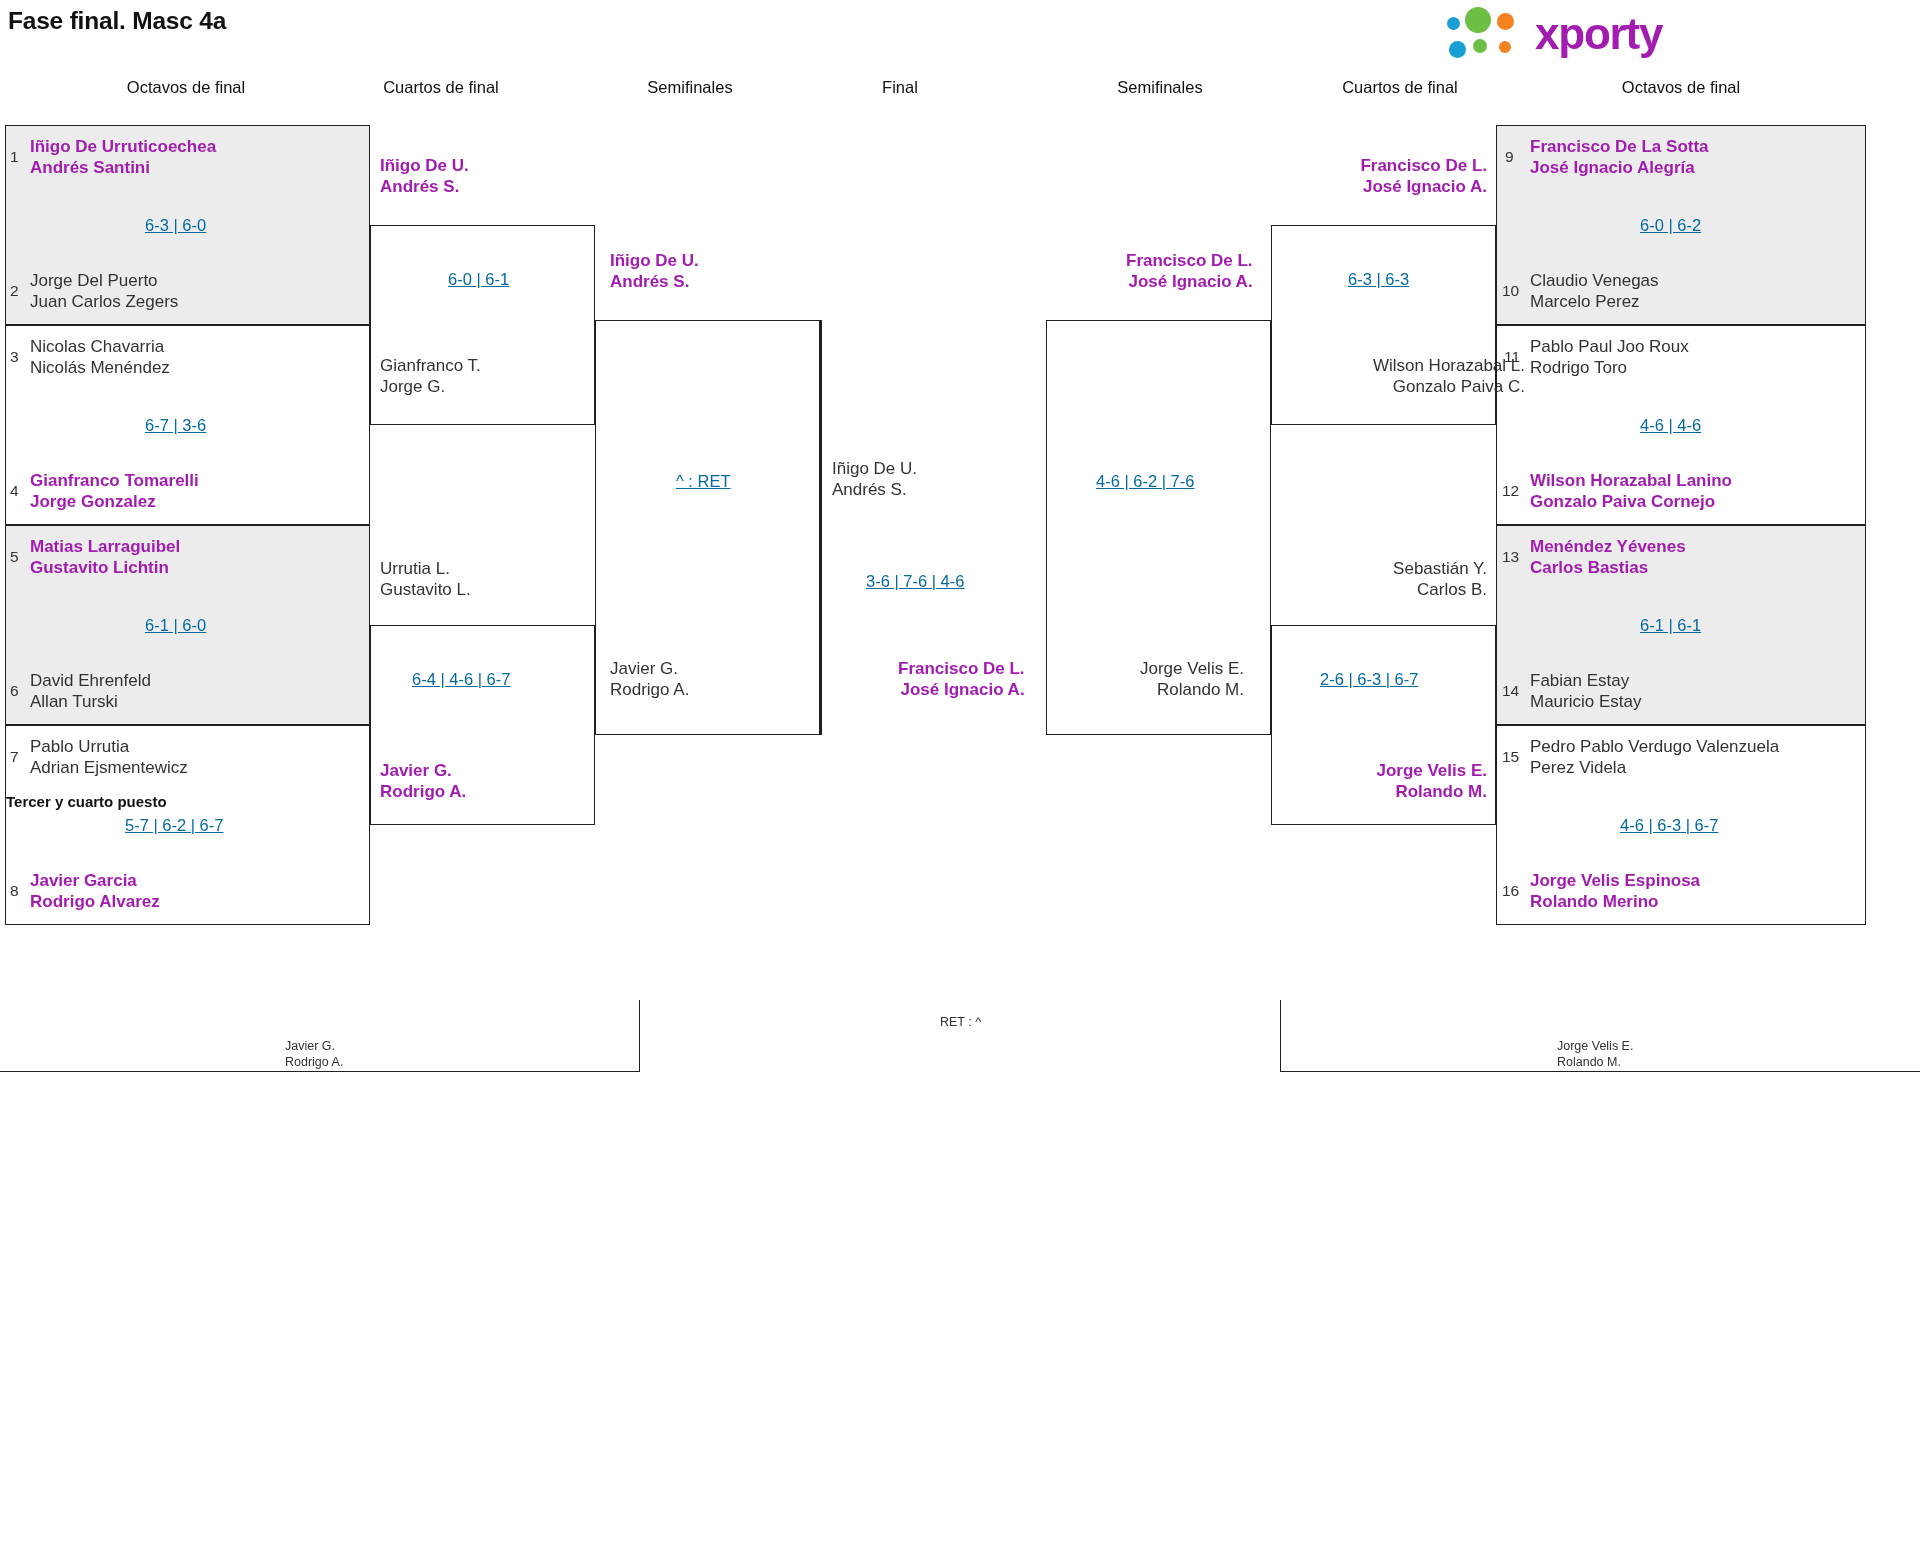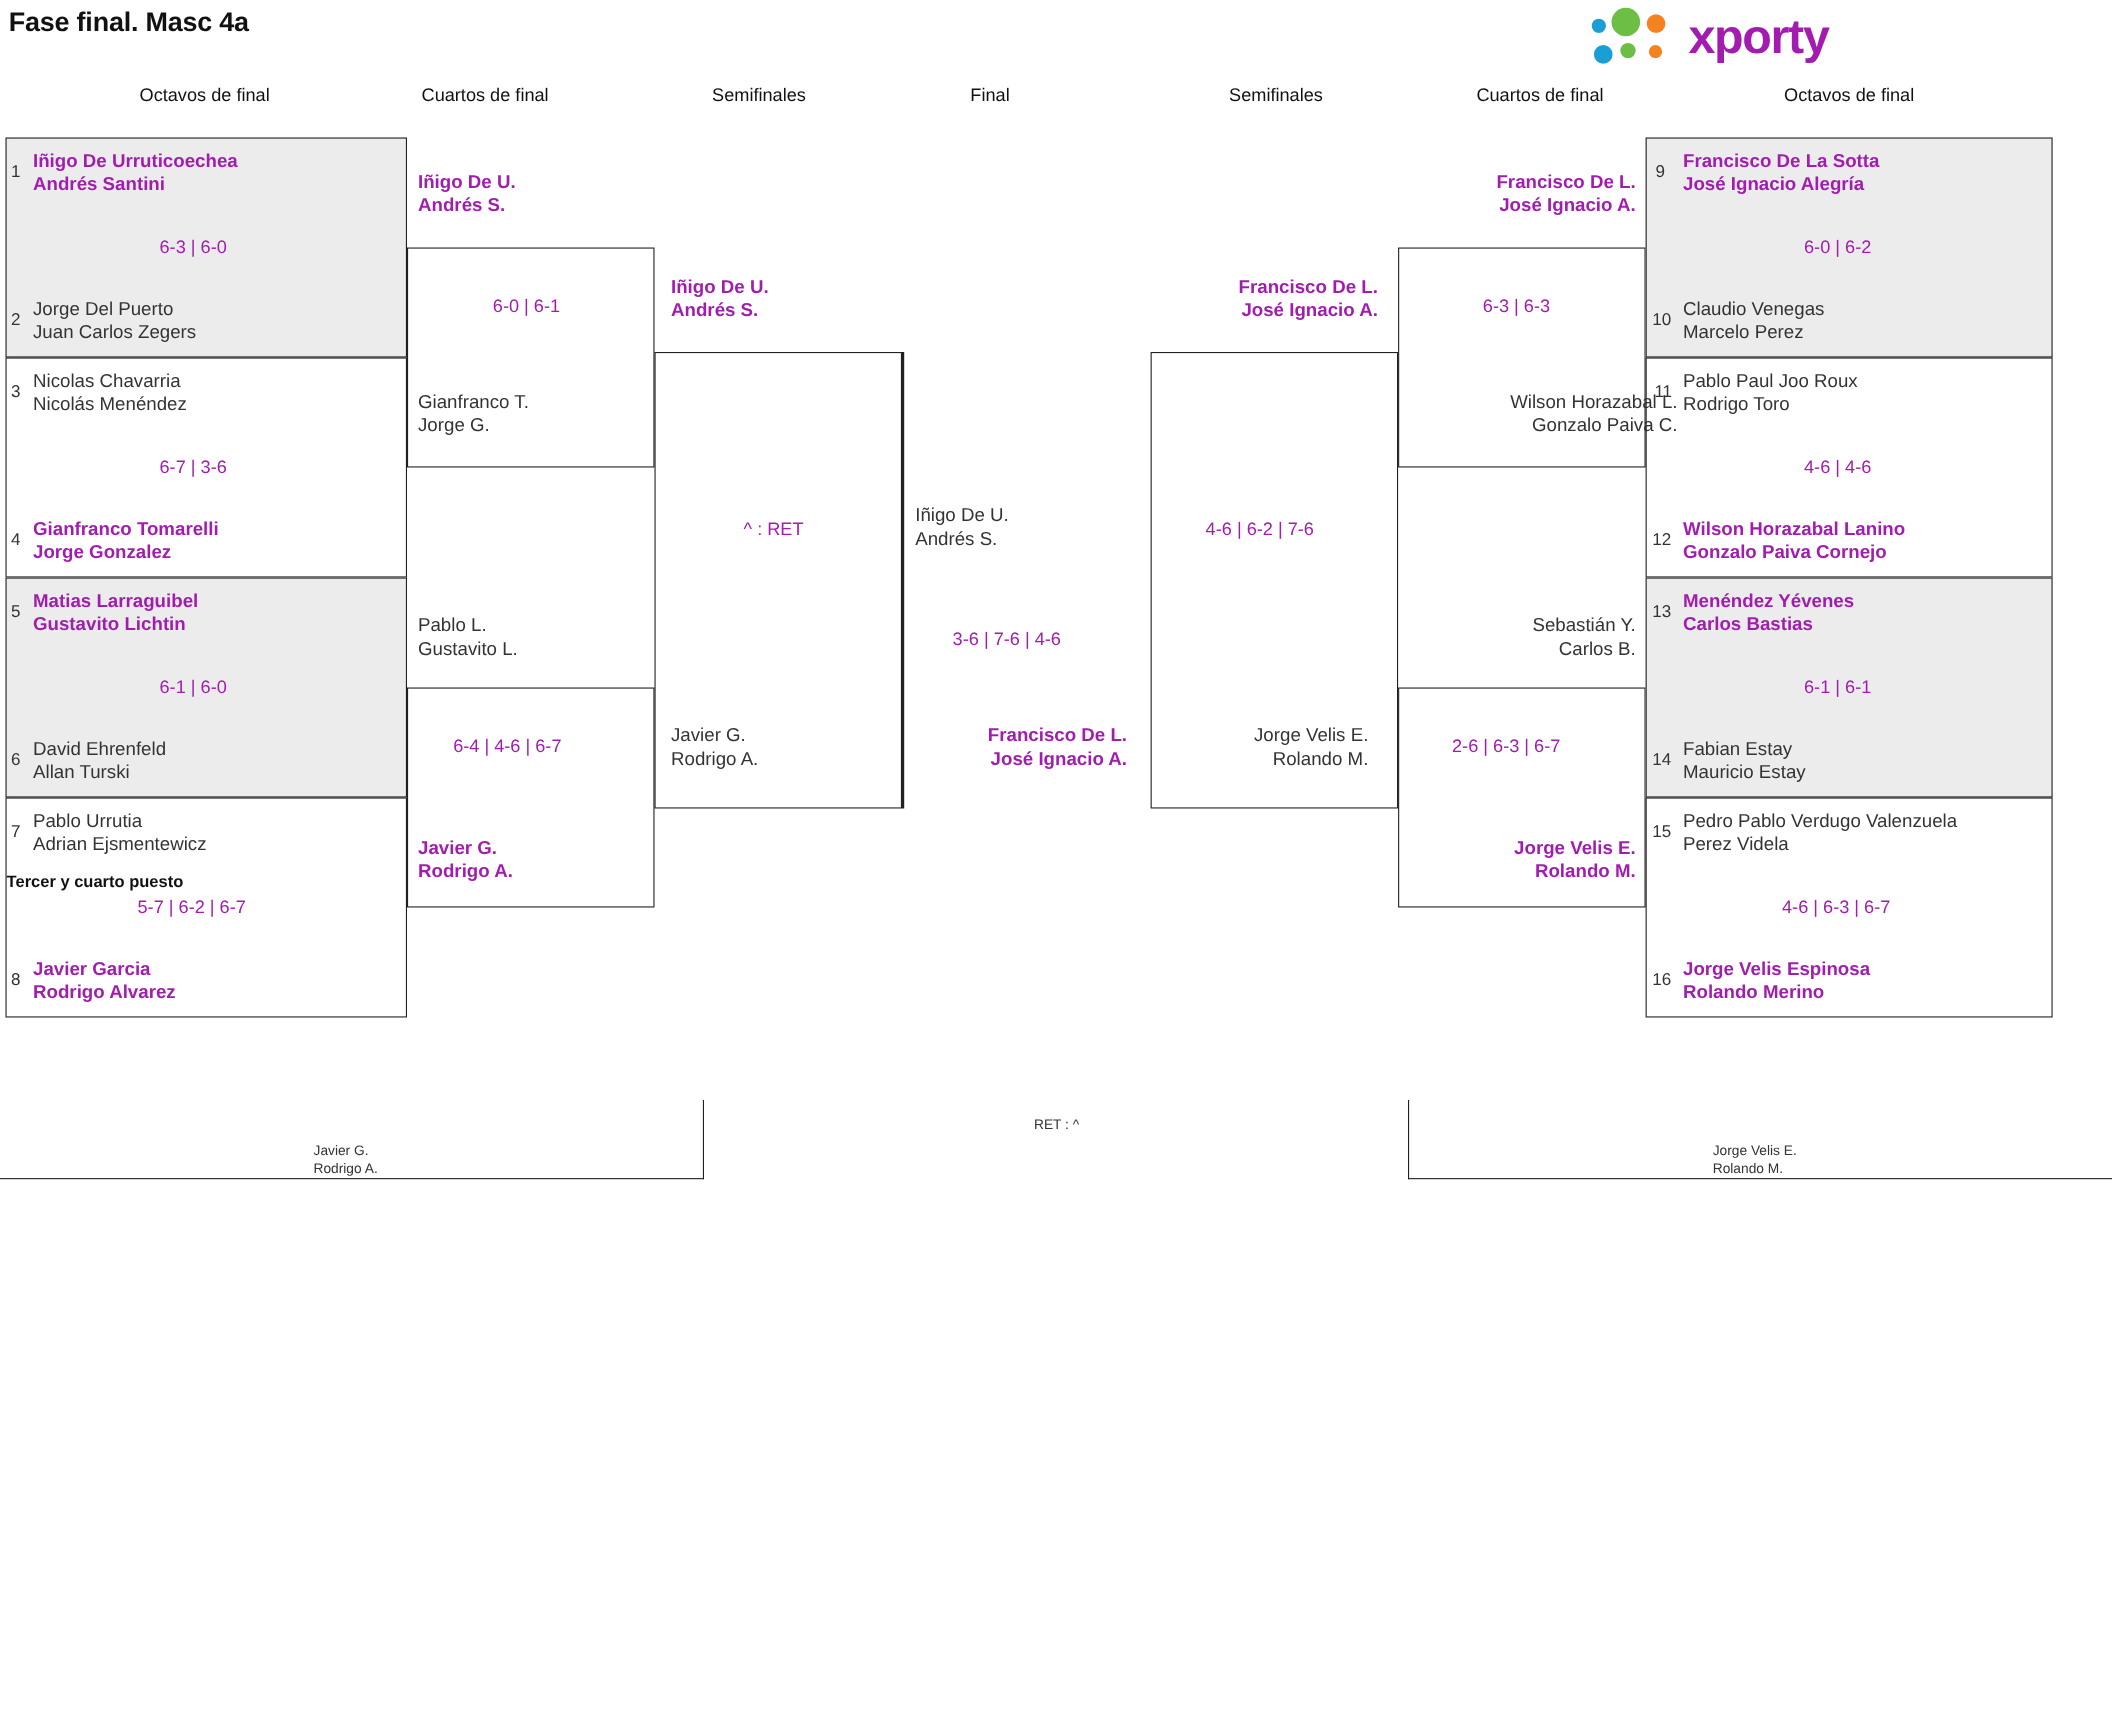--- a/index.html
+++ b/index.html
@@ -42,21 +42,21 @@
 
   .seed{
     position:absolute;font-size:15.5px;color:#333;font-weight:400;
   }
   .team{
     position:absolute;font-size:17px;line-height:1.26;color:#333;
     white-space:nowrap;
   }
   .team.win{font-weight:700;color:#a21caf;}
   .score{
-    position:absolute;font-size:16.5px;color:#a21caf;white-space:nowrap;
+    position:absolute;font-size:16.5px;color:#0369a1;white-space:nowrap;text-decoration:underline;
   }
 
   
   #third-label{left:6px;top:793px;font-size:15px;font-weight:700;color:#111;}
   .small-team{
     position:absolute;font-size:12.5px;line-height:1.28;color:#333;
     white-space:nowrap;
   }
   .small-score{position:absolute;font-size:12.5px;color:#333;white-space:nowrap;}
 </style>
@@ -142,21 +142,21 @@
 
 <div class="abs team win" style="left:380px;top:155px;">
   <div>Iñigo De U.</div>
   <div>Andrés S.</div>
 </div>
 <div class="abs team" style="left:380px;top:355px;">
   <div>Gianfranco T.</div>
   <div>Jorge G.</div>
 </div>
 <div class="abs team" style="left:380px;top:558px;">
-  <div>Pablo L.</div>
+  <div>Urrutia L.</div>
   <div>Gustavito L.</div>
 </div>
 <div class="abs team win" style="left:380px;top:760px;">
   <div>Javier G.</div>
   <div>Rodrigo A.</div>
 </div>
 
 <div class="abs score" style="left:448px;top:270px;">6-0 | 6-1</div>
 <div class="abs score" style="left:412px;top:670px;">6-4 | 4-6 | 6-7</div>
 

